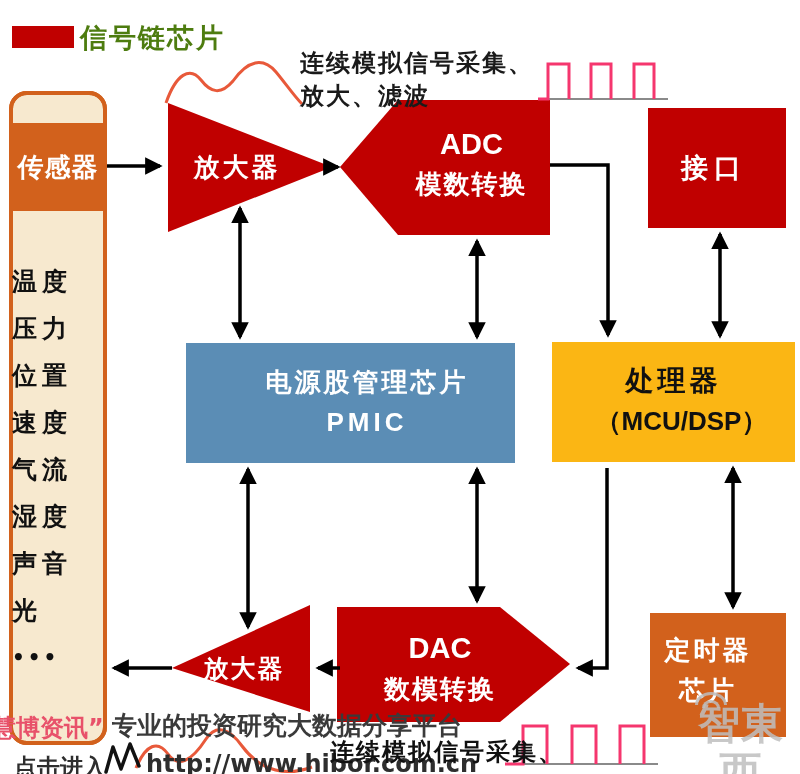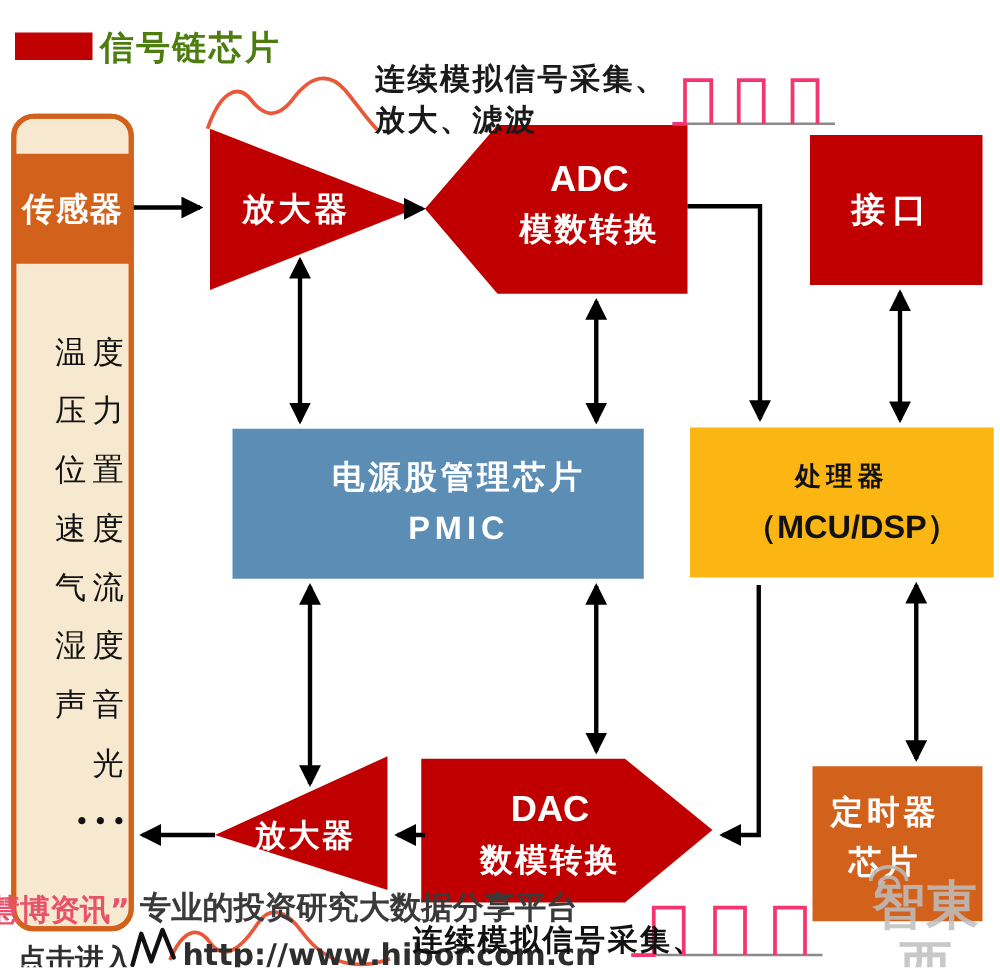--- a/index.html
+++ b/index.html
@@ -12,33 +12,33 @@
   .cn{font-family:"DejaVu Serif", serif;font-weight:bold;}
   .latin{font-family:"Liberation Sans", sans-serif;font-weight:bold;}
   
   .legend-label{left:80px;top:20px;font-size:27px;color:#4d7c0f;letter-spacing:2px;}
   
   .anno-top{left:300px;top:46px;font-size:24px;color:#1a1a1a;line-height:33px;letter-spacing:2px;}
   
   .sensor-title{left:12px;top:150px;width:92px;font-size:26px;letter-spacing:1px;}
   .sensor-list{left:12px;top:258px;width:92px;font-size:25px;color:#111;
                display:flex;flex-direction:column;z-index:3;}
-  .sensor-list span{height:47px;line-height:47px;text-align:right;letter-spacing:5px;font-weight:normal;}
+  .sensor-list span{height:47px;line-height:47px;text-align:left;letter-spacing:5px;font-weight:bold;}
   .sensor-list span.dots{font-size:20px;letter-spacing:3px;}
   
   .amp1-label{left:178px;top:150px;width:118px;font-size:26px;letter-spacing:3px;}
   .adc-label{left:393px;top:124px;width:157px;line-height:40px;}
   .adc-label .l1{font-size:29px;}
   .adc-label .l2{font-size:26px;letter-spacing:2px;}
   .iface-label{left:648px;top:150px;width:132px;font-size:27px;letter-spacing:6px;}
   .pmic-label{left:186px;top:362px;width:362px;line-height:40px;}
   .pmic-label .l1{font-size:26px;letter-spacing:3px;}
   .pmic-label .l2{font-size:26px;letter-spacing:4px;}
   .proc-label{left:552px;top:360px;width:243px;line-height:41px;color:#111;}
-  .proc-label .l1{font-size:21px;letter-spacing:4px;}
+  .proc-label .l1{font-size:28px;letter-spacing:4px;}
   .proc-label .l2{font-size:26px;padding-left:16px;}
   .dac-label{left:350px;top:628px;width:180px;line-height:41px;}
   .dac-label .l1{font-size:29px;}
   .dac-label .l2{font-size:26px;letter-spacing:2px;}
   .amp2-label{left:188px;top:652px;width:112px;font-size:25px;letter-spacing:2px;}
   .timer-label{left:650px;top:630px;width:116px;line-height:40px;font-size:26px;letter-spacing:3px;}
   
   .wm-brand{left:-8px;top:712px;font-size:24px;color:#E8516A;font-weight:bold;z-index:4;
             font-family:"DejaVu Sans", sans-serif;}
   .wm-tagline{left:112px;top:709px;font-size:25px;color:#3a3a3a;font-weight:bold;z-index:4;

